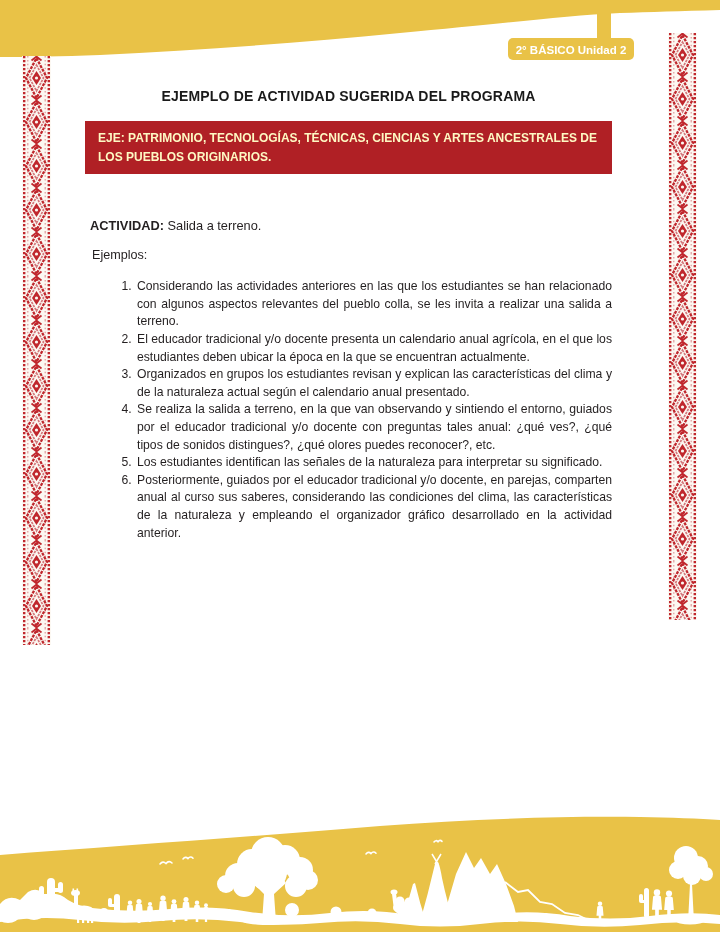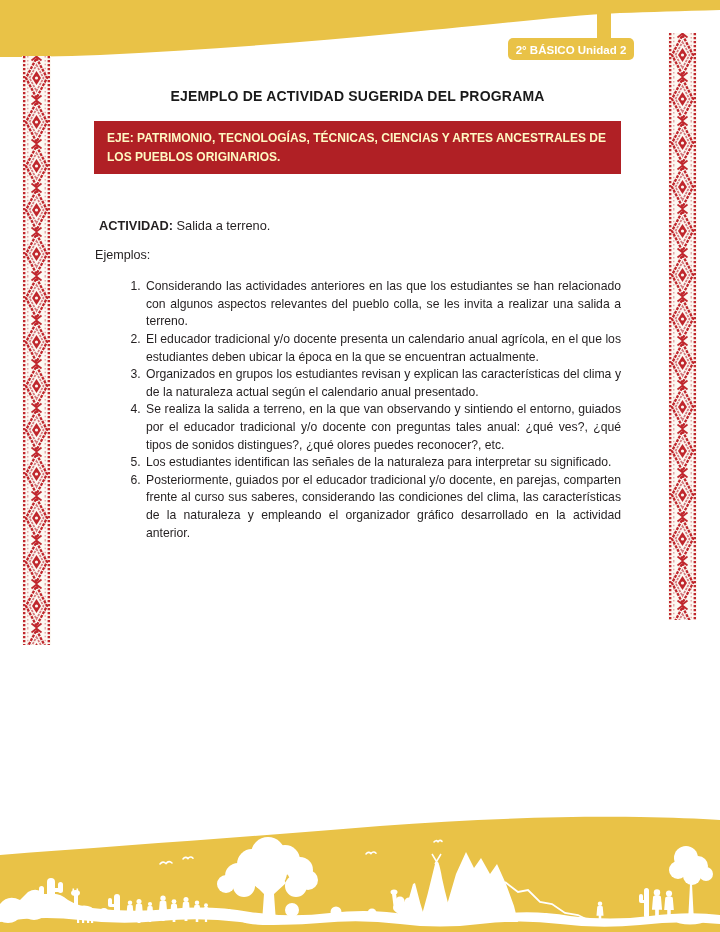--- a/index.html
+++ b/index.html
@@ -10,21 +10,21 @@
     overflow: hidden;
     font-family: "Liberation Sans", sans-serif;
     color: #231F20;
   }
   .top-wave { position: absolute; top: 0; left: 0; width: 720px; height: 64px; }
   .border { position: absolute; }
   .border-left  { left: 22px;  top: 56px; }
   .border-right { left: 668px; top: 33px; }
   .content {
     position: absolute;
-    left: 94px; top: 88px; width: 527px;
+    left: 85px; top: 88px; width: 527px;
   }
   .page-title {
     margin: 0 0 17px 0;
     font-size: 14px;
     font-weight: bold;
     text-align: center;
     letter-spacing: 0.2px;
     color: #1a1a1a;
   }
   .eje-banner {
@@ -35,21 +35,21 @@
     line-height: 1.55;
     padding: 8px 13px;
     min-height: 34px;
   }
   .activity-line {
     margin: 44px 0 0 5px;
     font-size: 12.8px;
   }
   .activity-line .lbl { font-weight: bold; }
   .examples-label {
-    margin: 15px 0 0 1px;
+    margin: 15px 0 0 7px;
     font-size: 12.6px;
   }
   ol.examples {
     margin: 16px 0 0 0;
     padding-left: 50px;
     font-size: 12.2px;
     line-height: 17.6px;
     text-align: justify;
   }
   ol.examples li { margin: 0; padding-left: 2px; }
@@ -115,21 +115,21 @@
     <span>Salida a terreno.</span></p>
 
   <p class="examples-label">Ejemplos:</p>
 
   <ol class="examples">
     <li>Considerando las actividades anteriores en las que los estudiantes se han relacionado con algunos aspectos relevantes del pueblo colla, se les invita a realizar una salida a terreno.</li>
     <li>El educador tradicional y/o docente presenta un calendario anual agrícola, en el que los estudiantes deben ubicar la época en la que se encuentran actualmente.</li>
     <li>Organizados en grupos los estudiantes revisan y explican las características del clima y de la naturaleza actual según el calendario anual presentado.</li>
     <li>Se realiza la salida a terreno, en la que van observando y sintiendo el entorno, guiados por el educador tradicional y/o docente con preguntas tales anual: ¿qué ves?, ¿qué tipos de sonidos distingues?, ¿qué olores puedes reconocer?, etc.</li>
     <li>Los estudiantes identifican las señales de la naturaleza para interpretar su significado.</li>
-    <li>Posteriormente, guiados por el educador tradicional y/o docente, en parejas, comparten frente al curso sus saberes, considerando las condiciones del clima, las características de la naturaleza y empleando el organizador gráfico desarrollado en la actividad anterior.</li>
+    <li>Posteriormente, guiados por el educador tradicional y/o docente, en parejas, comparten anual al curso sus saberes, considerando las condiciones del clima, las características de la naturaleza y empleando el organizador gráfico desarrollado en la actividad anterior.</li>
   </ol>
 </div>
 
 <svg class="footer-art" viewBox="0 0 720 150" xmlns="http://www.w3.org/2000/svg">
   <defs>
     <g id="person">
       <circle cx="0" cy="-24" r="2.8"></circle>
       <path d="M-3.4,-20.5 Q0,-22.8 3.4,-20.5 L4.4,-9 L1.6,-9 L1.6,0 L-1.6,0 L-1.6,-9 L-4.4,-9 Z"></path>
     </g>
   </defs>

